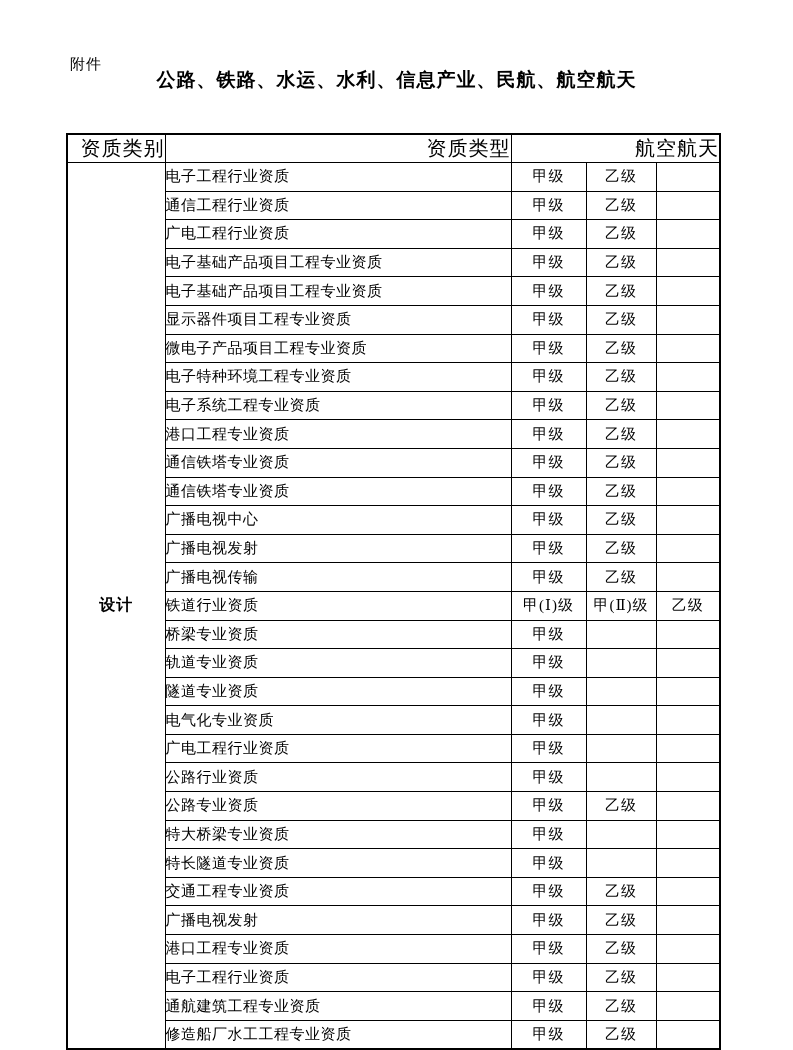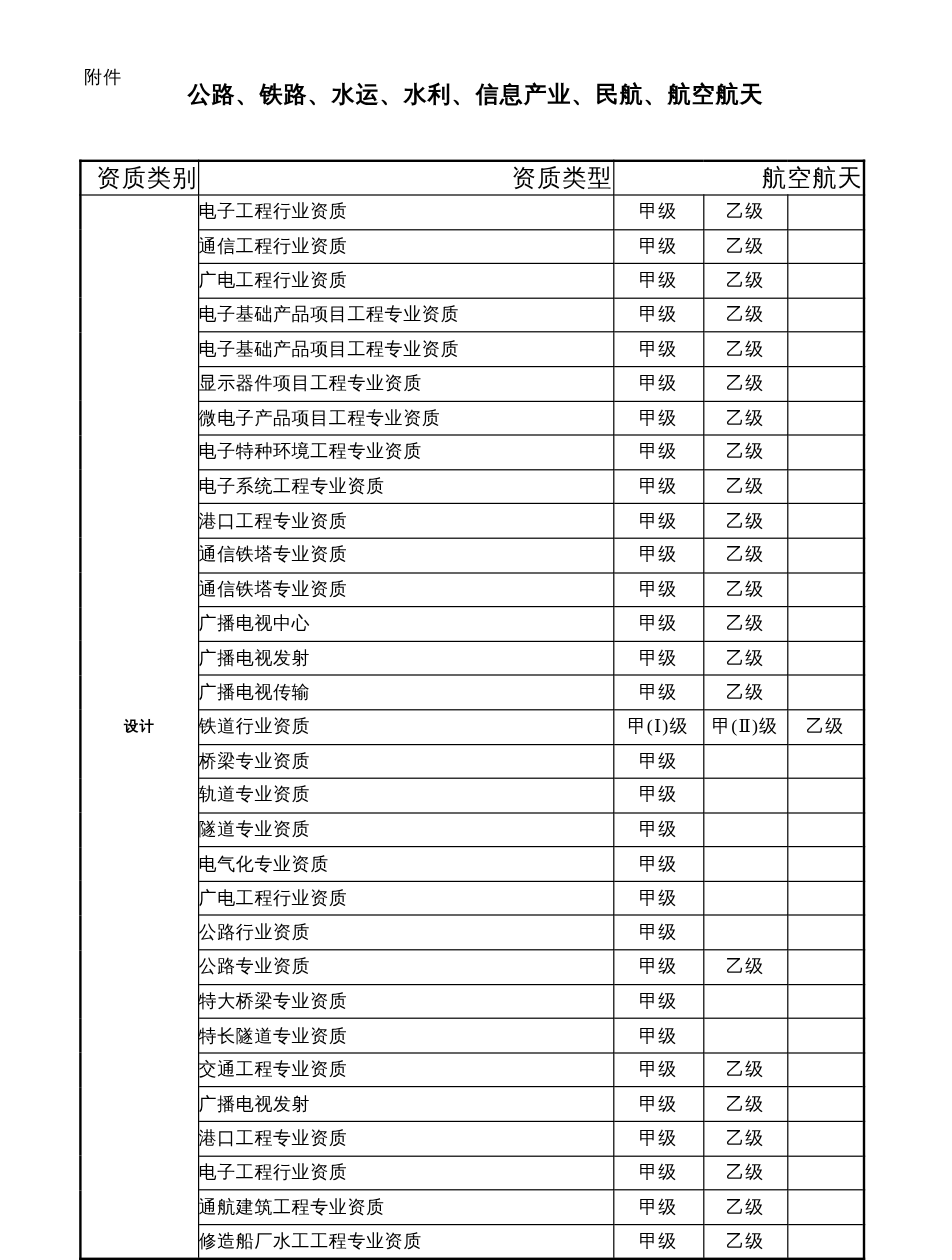--- a/index.html
+++ b/index.html
@@ -56,21 +56,21 @@
   .qual-table th {
     font-family: "DejaVu Sans", "Liberation Sans", sans-serif;
     font-weight: normal;
     font-size: 20px;
     text-align: right;
     letter-spacing: 1px;
   }
   .category-cell {
     font-family: Liberation Mono, monospace;
     font-weight: bold;
-    font-size: 12px;
+    font-size: 16px;
     text-align: center;
     letter-spacing: 1px;
   }
   .type-cell {
     font-size: 15px;
     text-align: left;
     padding-left: 7px;
     letter-spacing: 0.5px;
   }
   .grade-cell {

